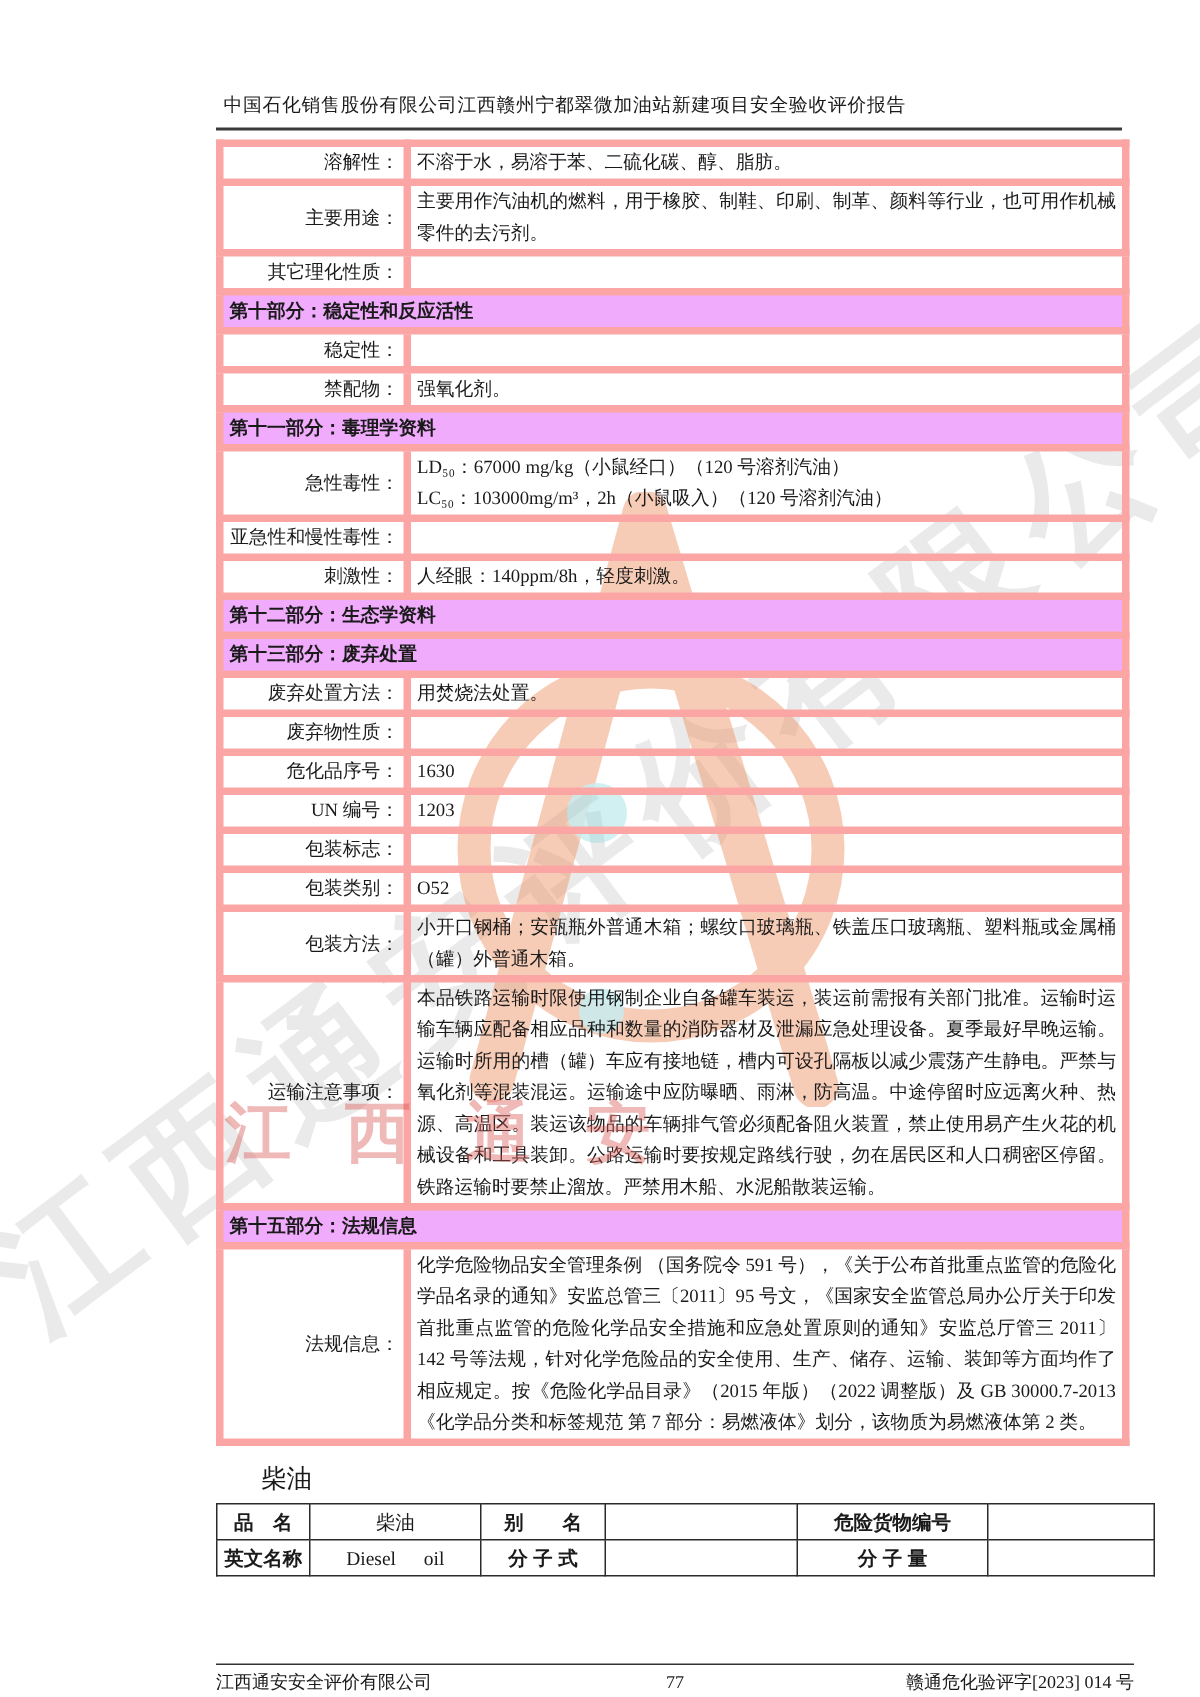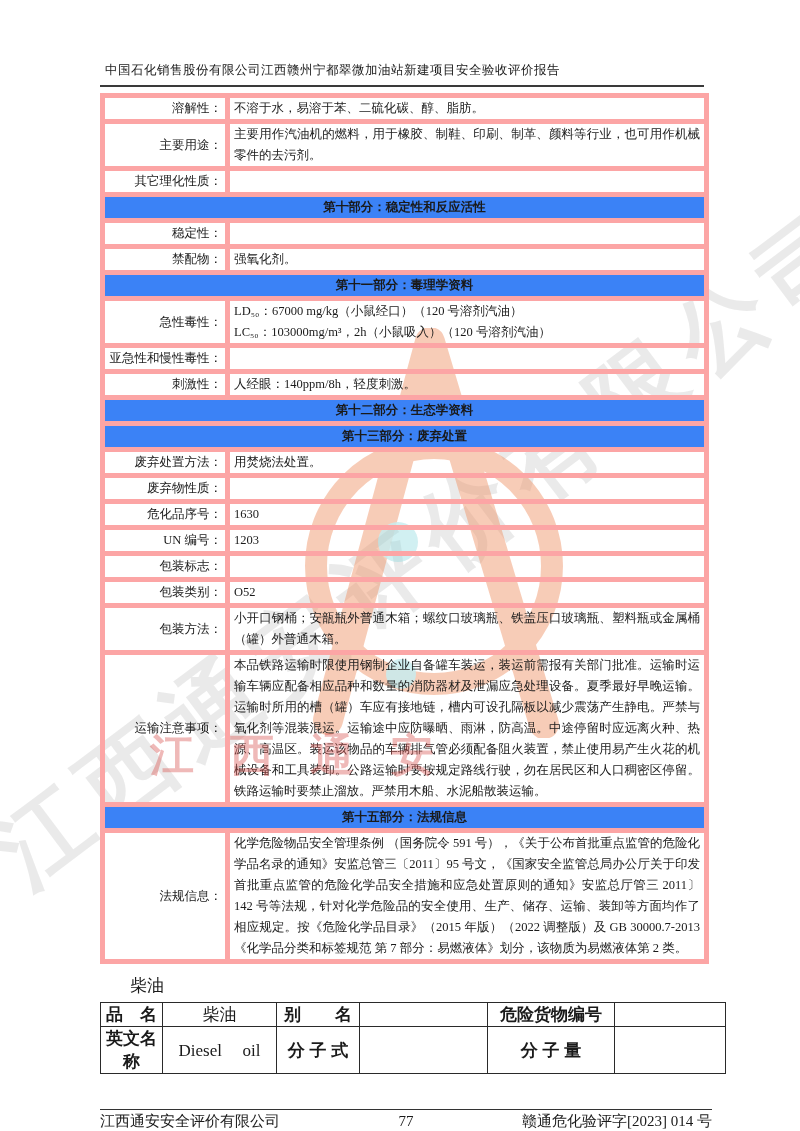--- a/index.html
+++ b/index.html
@@ -20,47 +20,47 @@
   }
   .wm-logo{position:absolute;left:288px;top:328px;opacity:.48;}
   .wm-red{
     position:absolute;left:150px;top:726px;
     font-size:44px;letter-spacing:36px;white-space:nowrap;
     font-family:"Liberation Sans","DejaVu Sans",sans-serif;font-weight:bold;
     color:#d9534f;opacity:.40;z-index:3;pointer-events:none;
   }
 
   
-  .content{position:relative;z-index:2;}
+  .content{position:relative;z-index:2;margin-left:44px;}
   .doc-header{
     margin:62px 0 0 105px;font-size:12.5px;line-height:16px;letter-spacing:.5px;
   }
   .header-rule{margin:7px 0 0 100px;width:604px;border-top:2px solid #3a3a3a;}
 
   table{border-collapse:collapse;}
   .msds{margin:6px 0 0 100px;width:604px;table-layout:fixed;font-size:12.5px;}
   .msds td{border:5px solid #fca5a5;padding:0 4px;height:21px;line-height:21px;vertical-align:middle;}
   .msds td.label{text-align:right;padding-right:3px;}
   .msds td.value{text-align:left;}
   .msds td.value div{text-align:justify;}
   .msds td.section{
-    text-align:center;font-weight:bold;background:#3b82f6;
+    font-weight:bold;background:#f0abfc;
   }
 
   .section-heading{margin:11px 0 5px 130px;font-size:17px;line-height:22px;}
 
-  .diesel{margin:0 0 0 100px;width:625px;table-layout:fixed;font-size:17px;padding-left:31px;}
+  .diesel{margin:0 0 0 100px;width:625px;table-layout:fixed;font-size:13px;padding-left:31px;}
   .diesel td{border:1.5px solid #2a2a2a;height:23px;line-height:23px;text-align:center;
     white-space:pre-wrap;overflow:hidden;padding:0 2px;}
   .diesel td.head{font-family:"Liberation Sans","DejaVu Sans",sans-serif;font-weight:bold;}
   .diesel td.wide{word-spacing:6px;}
 
   .doc-footer{
     position:absolute;left:100px;top:1047px;width:612px;z-index:2;
-    border-top:1px solid #333;font-size:15px;padding-top:4px;line-height:14px;
+    border-top:1px solid #333;font-size:12px;padding-top:4px;line-height:14px;
   }
   .doc-footer .f-left{float:left;}
   .doc-footer .f-right{float:right;font-family:Liberation Serif, serif;}
   .doc-footer .f-center{position:absolute;left:50%;transform:translateX(-50%);}
 </style>
 </head>
 <body>
 
 <div class="page">
 

